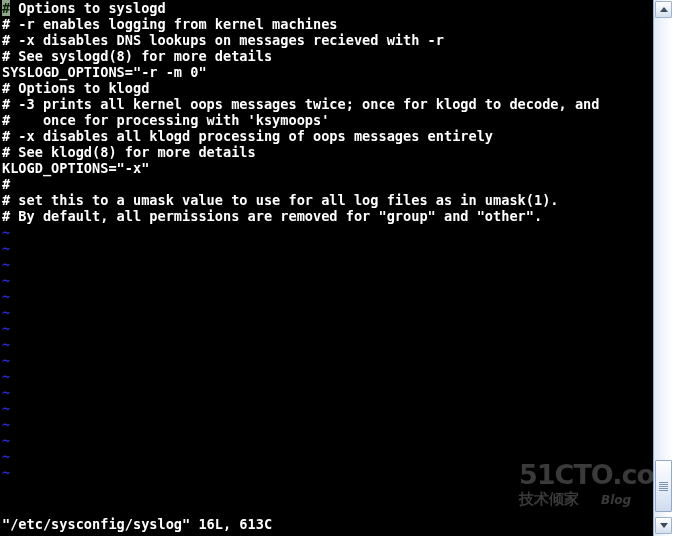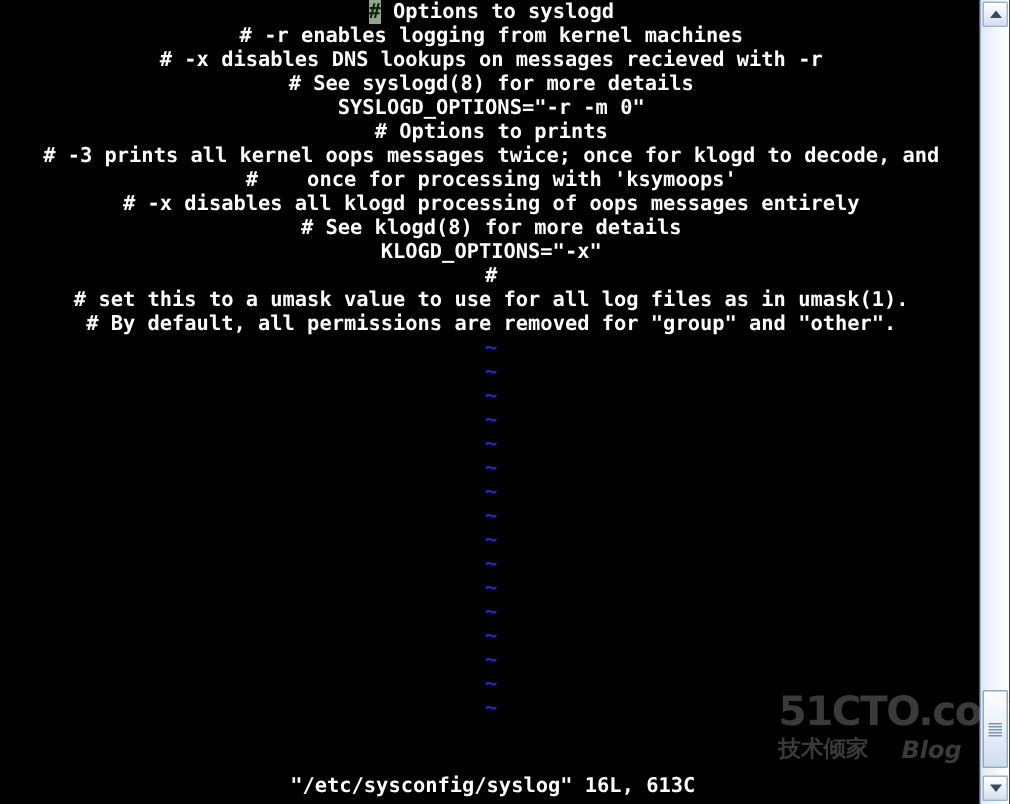--- a/index.html
+++ b/index.html
@@ -25,21 +25,20 @@
 
   
   #terminal {
     position: absolute;
     left: 0;
     top: 0;
     width: 653px;
     height: 536px;
     background: #000000;
     overflow: hidden;
-    text-align: center;
   }
 
   #text-area {
     position: absolute;
     left: 0;
     top: 0;
     width: 653px;
     height: 512px;
     overflow: hidden;
   }
@@ -114,21 +113,21 @@
     font-weight: bold;
     font-size: 15px;
     line-height: 17px;
     color: #3a3a3a;
     white-space: nowrap;
   }
   #wm-blog {
     font-family: "DejaVu Sans", "Liberation Sans", sans-serif;
     font-weight: bold;
     font-style: italic;
-    font-size: 16px;
+    font-size: 12px;
     line-height: 16px;
     color: #3a3a3a;
     white-space: nowrap;
   }
 
   
   #scrollbar {
     position: absolute;
     right: 0;
     top: 0;
@@ -208,21 +207,21 @@
   <div id="terminal">
 
     <div id="text-area">
 
       <div class="line"><span class="cursor-char">#</span><span> Options to syslogd</span></div>
 
       <div class="line"># -r enables logging from kernel machines</div>
       <div class="line"># -x disables DNS lookups on messages recieved with -r</div>
       <div class="line"># See syslogd(8) for more details</div>
       <div class="line">SYSLOGD_OPTIONS="-r -m 0"</div>
-      <div class="line"># Options to prints</div>
+      <div class="line"># Options to klogd</div>
       <div class="line"># -3 prints all kernel oops messages twice; once for klogd to decode, and</div>
       <div class="line">#    once for processing with 'ksymoops'</div>
       <div class="line"># -x disables all klogd processing of oops messages entirely</div>
       <div class="line"># See klogd(8) for more details</div>
       <div class="line">KLOGD_OPTIONS="-x"</div>
       <div class="line">#</div>
       <div class="line"># set this to a umask value to use for all log files as in umask(1).</div>
       <div class="line"># By default, all permissions are removed for "group" and "other".</div>
 
       <div class="line tilde">~</div>

